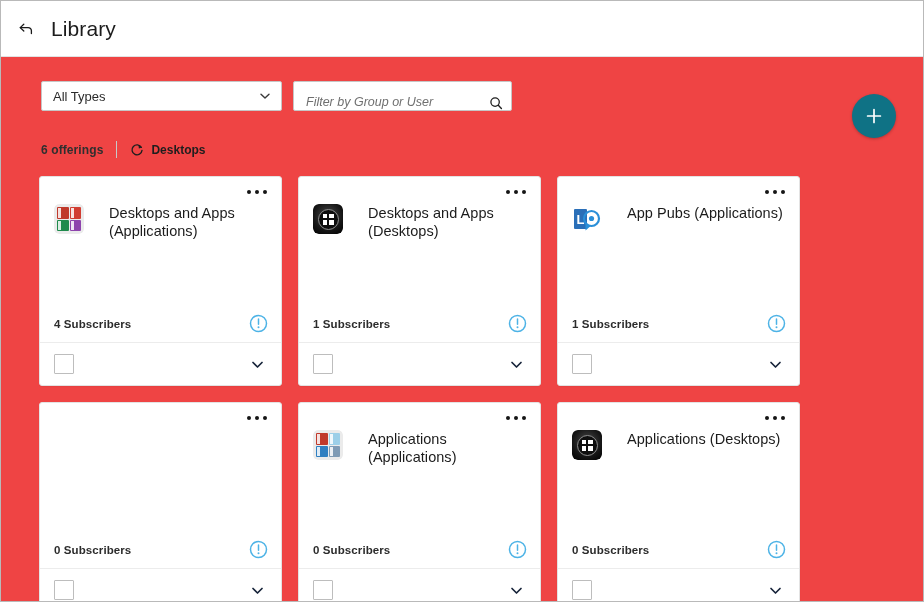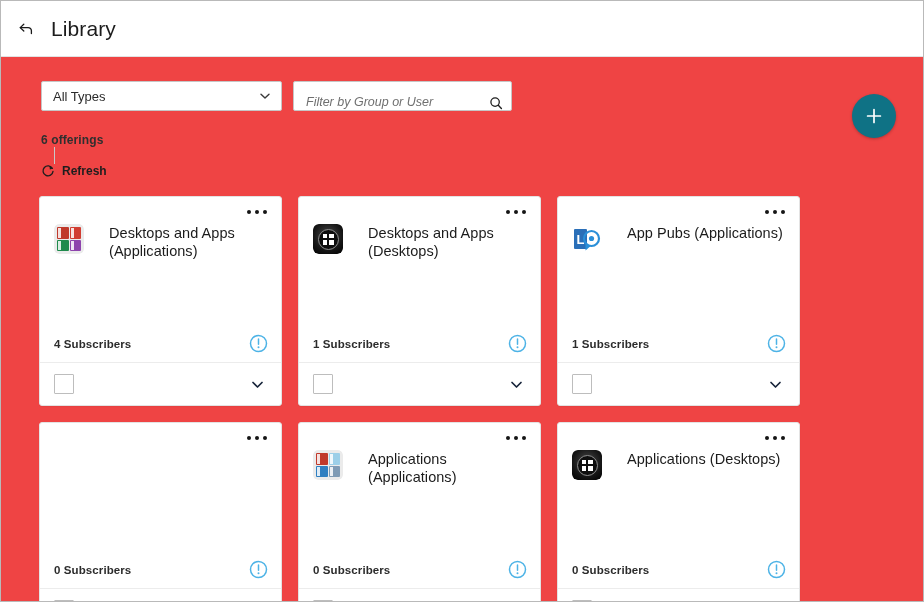--- a/index.html
+++ b/index.html
@@ -74,25 +74,24 @@
     font-size: 12.5px;
     font-style: italic;
     color: #3a3a3a;
     background: transparent;
     width: 100%;
   }
   .search-box input::placeholder { color: #6f6f6f; font-style: italic; opacity:1; }
 
   
   #count-row {
-    margin: 22px 0 0 40px;
-    display: flex; 
+    margin: 30px 0 0 40px;
+    display: flex; align-items: center;
     font-size: 12px;
     color: #2f2f2f;
-    flex-direction: column;
   }
   #offerings-count { font-weight: bold; letter-spacing: .1px;}
   .vdiv {
     width: 1px; height: 17px; background: #c8c8c8;
     margin: 0 13px;
   }
   #refresh-btn {
     display: flex; align-items: center; cursor: pointer;
     color: #1e1e1e;
   }
@@ -266,21 +265,21 @@
   <div id="count-row">
     <span id="offerings-count">6 offerings</span>
     <span class="vdiv"></span>
     <div id="refresh-btn">
       <span style="display:flex;">
         <svg width="14" height="14" viewBox="0 0 14 14" aria-hidden="true">
           <path d="M11.4 4.4 A5 5 0 1 0 12 7.4" fill="none" stroke="#1e1e1e" stroke-width="1.35" stroke-linecap="round"></path>
           <path d="M8.4 1.9 L11.9 4.6 L8.9 5.4" fill="#1e1e1e"></path>
         </svg>
       </span>
-      <span id="refresh-label">Refresh</span>
+      <span id="refresh-label">Desktops</span>
     </div>
   </div>
 
   <div id="fab">
     <span style="display:flex;">
       <svg width="22" height="22" viewBox="0 0 22 22" aria-hidden="true">
         <path d="M11 4.6 V17.4 M4.6 11 H17.4" stroke="#ffffff" stroke-width="1.7" stroke-linecap="round"></path>
       </svg>
     </span>
   </div>

